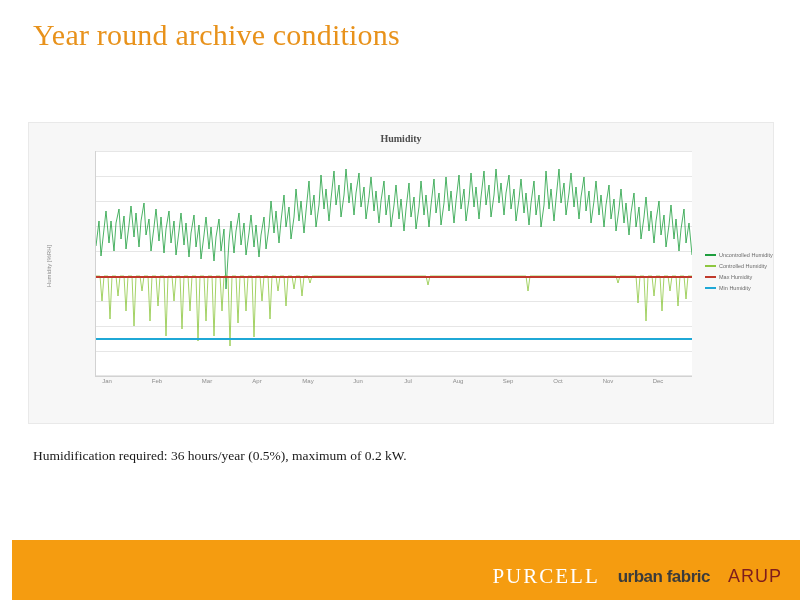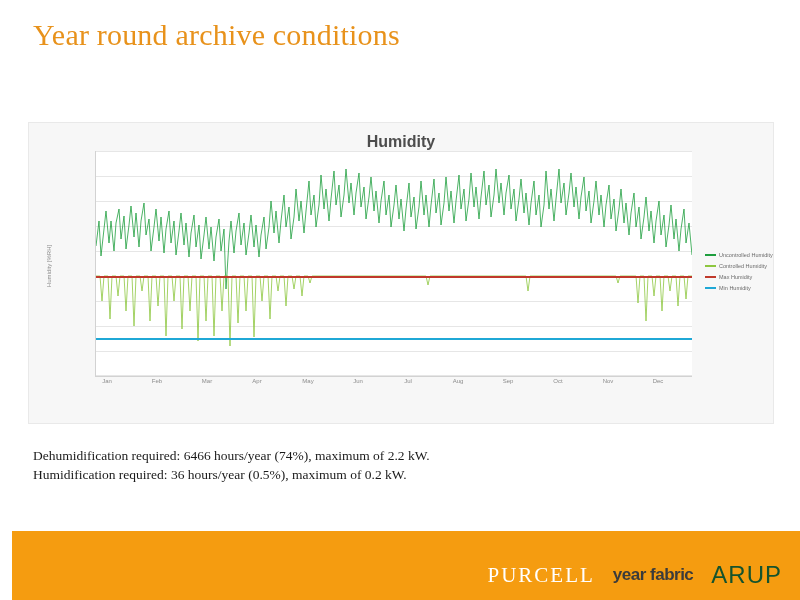--- a/index.html
+++ b/index.html
@@ -35,23 +35,24 @@
     width: 744px;
     height: 300px;
     background: #f7f7f7;
     border: 1px solid #e9e9e9;
   }
   .chart-title {
     position: absolute;
     width: 100%;
     top: 10px;
     text-align: center;
-    font-size: 16px;
+    font-size: 10px;
     font-weight: bold;
     color: #4d4d4d;
+    font-family: Liberation Serif, serif;
   }
   
   .plot-wrap {
     position: absolute;
     left: 38px;
     top: 28px;
     width: 625px;
     height: 250px;
   }
   .plot-area {
@@ -126,21 +127,21 @@
     font-family: "Liberation Serif", serif;
     font-size: 13.5px;
     color: #1a1a1a;
     line-height: 19px;
   }
   .footer-bar {
     position: absolute;
     left: 12px;
     right: 0;
     bottom: 0;
-    height: 69px;
+    height: 60px;
     background: #f59c10;
   }
   .footer-logos {
     position: absolute;
     right: 18px;
     bottom: 11px;
     display: flex;
     align-items: center;
     gap: 18px;
   }
@@ -152,23 +153,23 @@
   }
   .logo-uf {
     font-family: "Liberation Sans", sans-serif;
     font-size: 17px;
     font-weight: bold;
     letter-spacing: -0.5px;
     color: #3b3b3b;
   }
   .logo-arup {
     font-family: "Liberation Sans", sans-serif;
-    font-size: 24px;
+    font-size: 18px;
     letter-spacing: 1px;
-    color: #14532d;
+    color: #7f1d1d;
   }
   svg.series { position:absolute; left:0; top:0; }
 </style>
 </head>
 <body>
 
 <div class="slide">
 
   <div class="slide-title">Year round archive conditions</div>
 
@@ -235,25 +236,24 @@
         <span class="legend-label">Max Humidity</span>
       </div>
       <div class="legend-row">
         <span class="legend-swatch" style="background:#1fa8d6;"></span>
         <span class="legend-label">Min Humidity</span>
       </div>
     </div>
   </div>
 
   <div class="caption">
-    <div>Dehumidification required: 6466 hours/year (74%), maximum of 2.2 kW.</div>
     <div>Humidification required: 36 hours/year (0.5%), maximum of 0.2 kW.</div>
   </div>
 
   <div class="footer-bar">
     <div class="footer-logos">
       <span class="logo-purcell">PURCELL</span>
-      <span class="logo-uf">year fabric</span>
+      <span class="logo-uf">urban fabric</span>
       <span class="logo-arup">ARUP</span>
     </div>
   </div>
 
 </div>
 
 </body></html>

